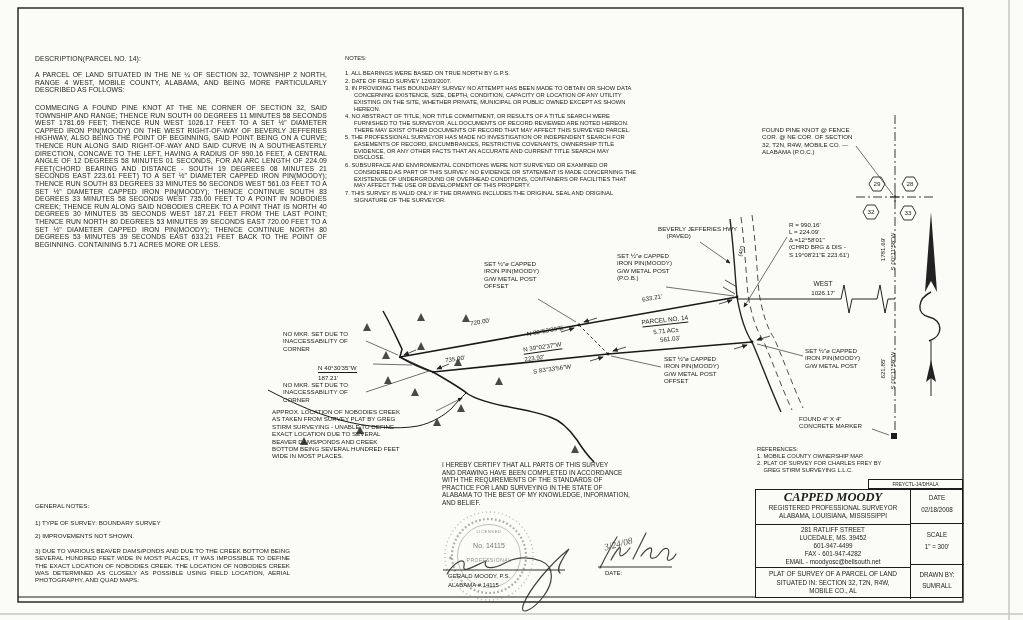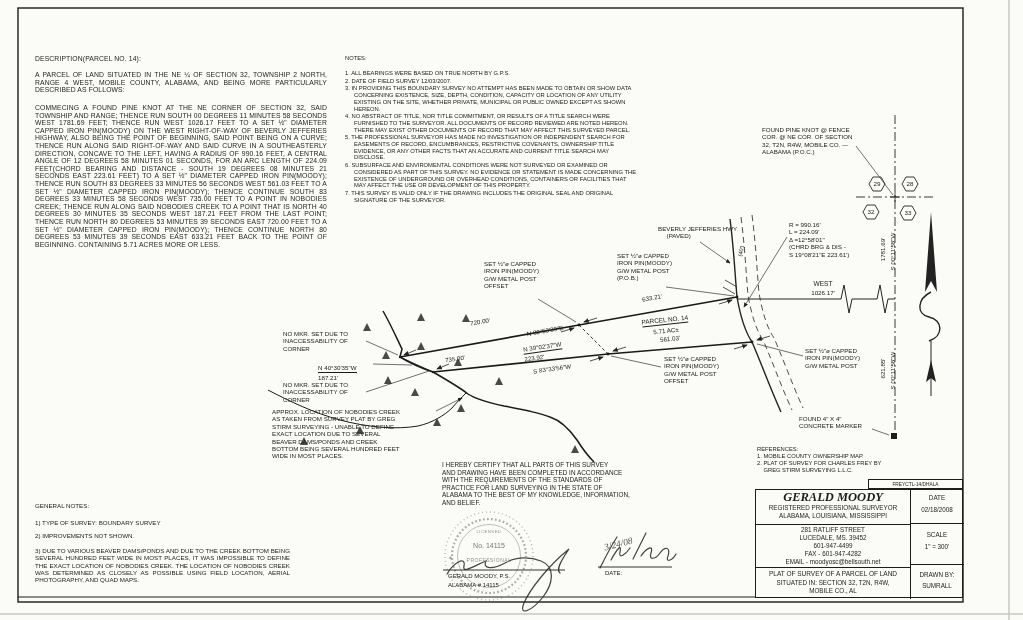--- a/index.html
+++ b/index.html
@@ -280,21 +280,21 @@
   <div class="tbx tb-txt" style="left:868px;top:479px;width:95px;height:10px;border:1px solid #1c1c1c;font-size:4.8px;line-height:9px;">FREYCTL-14/DHALA</div>
 
   <div class="tbx" style="left:755px;top:489px;width:208px;height:109px;border:1.3px solid #1c1c1c;">
 
     <div class="tbx" style="left:154px;top:0;width:0;height:109px;border-left:1.1px solid #1c1c1c;"></div>
     <div class="tbx" style="left:0;top:34px;width:154px;border-top:1.1px solid #1c1c1c;"></div>
     <div class="tbx" style="left:0;top:77px;width:154px;border-top:1.1px solid #1c1c1c;"></div>
     <div class="tbx" style="left:154px;top:33px;width:54px;border-top:1.1px solid #1c1c1c;"></div>
     <div class="tbx" style="left:154px;top:74px;width:54px;border-top:1.1px solid #1c1c1c;"></div>
 
-    <div class="tbx tb-txt" style="left:0;top:1px;width:154px;font-family:'Liberation Serif',serif;font-style:italic;font-weight:bold;font-size:12.5px;line-height:13px;">GERALD MOODY</div>
+    <div class="tbx tb-txt" style="left:0;top:1px;width:154px;font-family:'Liberation Serif',serif;font-style:italic;font-weight:bold;font-size:12.5px;line-height:13px;">CAPPED MOODY</div>
     <div class="tbx tb-txt" style="left:0;top:14px;width:154px;line-height:7px;">REGISTERED PROFESSIONAL SURVEYOR</div>
     <div class="tbx tb-txt" style="left:0;top:22px;width:154px;line-height:7px;">ALABAMA, LOUISIANA, MISSISSIPPI</div>
     <div class="tbx tb-txt" style="left:0;top:36px;width:154px;line-height:8px;">281 RATLIFF STREET</div>
     <div class="tbx tb-txt" style="left:0;top:44px;width:154px;line-height:8px;">LUCEDALE, MS. 39452</div>
     <div class="tbx tb-txt" style="left:0;top:52px;width:154px;line-height:8px;">601-947-4499</div>
     <div class="tbx tb-txt" style="left:0;top:60px;width:154px;line-height:8px;">FAX - 601-947-4282</div>
     <div class="tbx tb-txt" style="left:0;top:68px;width:154px;line-height:8px;">EMAIL - moodyosc@bellsouth.net</div>
     <div class="tbx tb-txt" style="left:0;top:80px;width:154px;font-size:6.5px;line-height:8px;">PLAT OF SURVEY OF A PARCEL OF LAND</div>
     <div class="tbx tb-txt" style="left:0;top:89px;width:154px;line-height:8px;">SITUATED IN: SECTION 32, T2N, R4W,
 MOBILE CO., AL</div>

